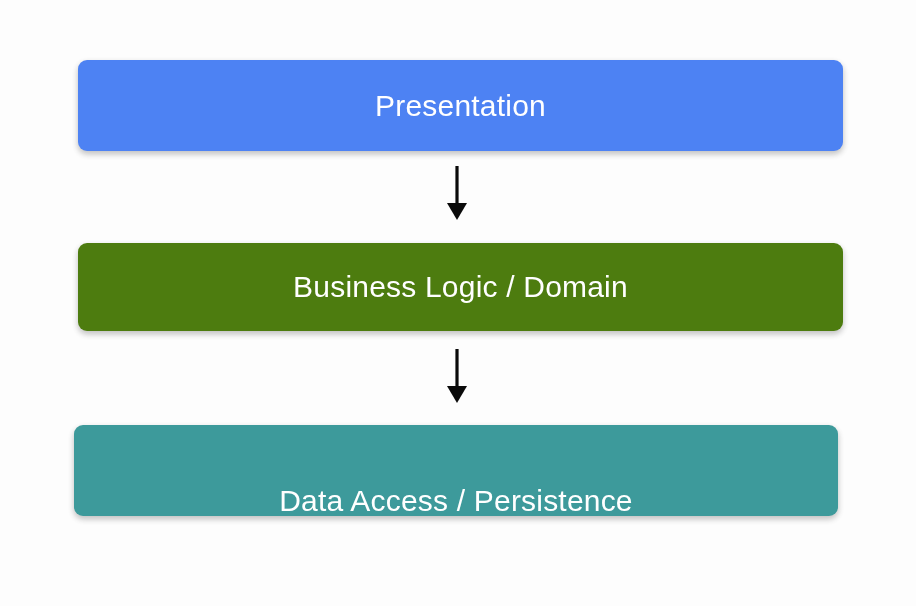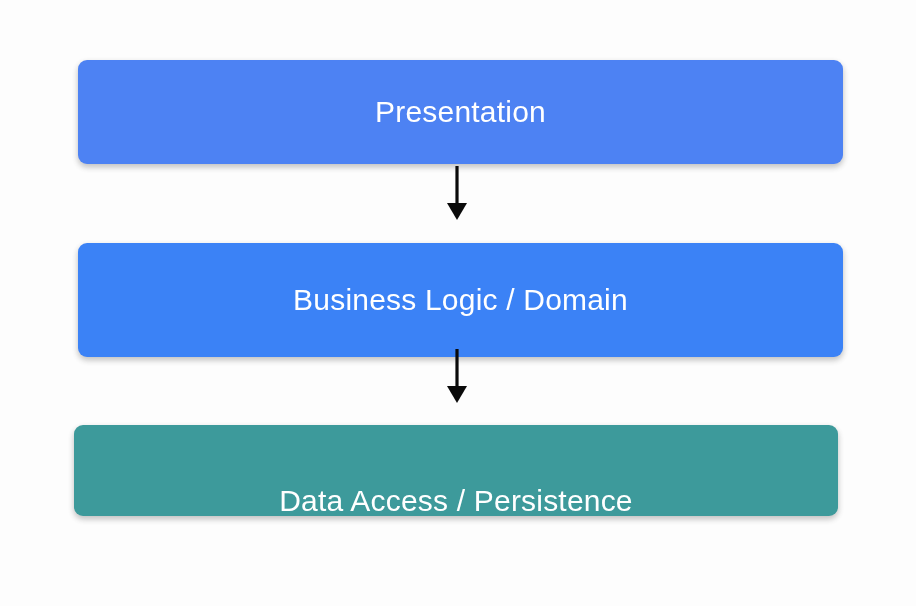--- a/index.html
+++ b/index.html
@@ -40,29 +40,29 @@
     line-height: 1;
     white-space: nowrap;
     font-family: "Liberation Sans", sans-serif;
   }
 
   
   #box-presentation {
     left: 78px;
     top: 60px;
     width: 765px;
-    height: 104px;
+    height: 91px;
     background: #4d82f3;
   }
   #box-business-logic {
     left: 78px;
     top: 243px;
     width: 765px;
-    height: 114px;
-    background: #3b82f6;
+    height: 88px;
+    background: #4d7c0f;
   }
   #box-data-access {
     left: 74px;
     top: 425px;
     width: 764px;
     height: 91px;
     background: #3d9a9b;
     align-items: flex-end;
   }
 

